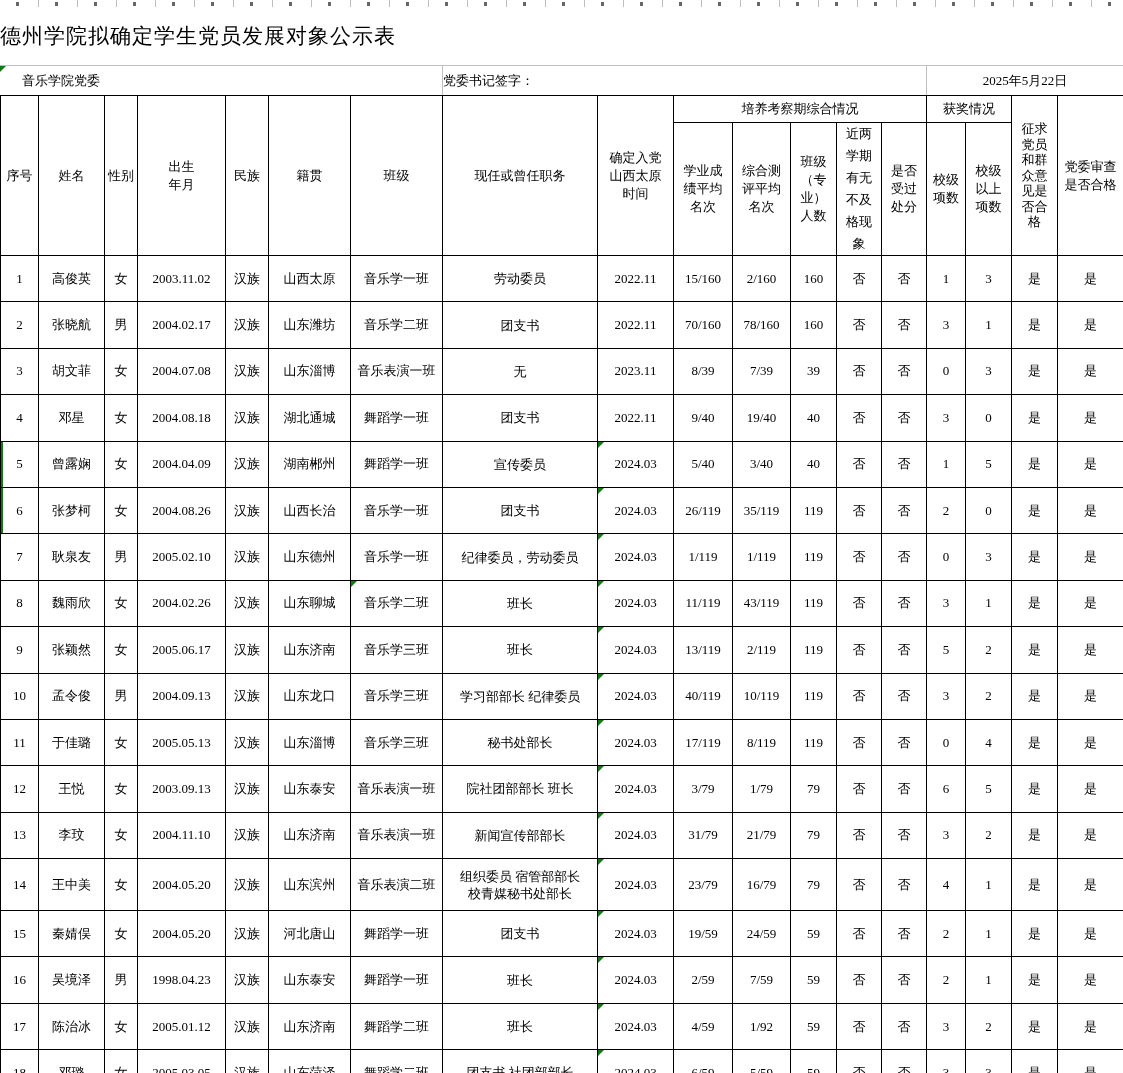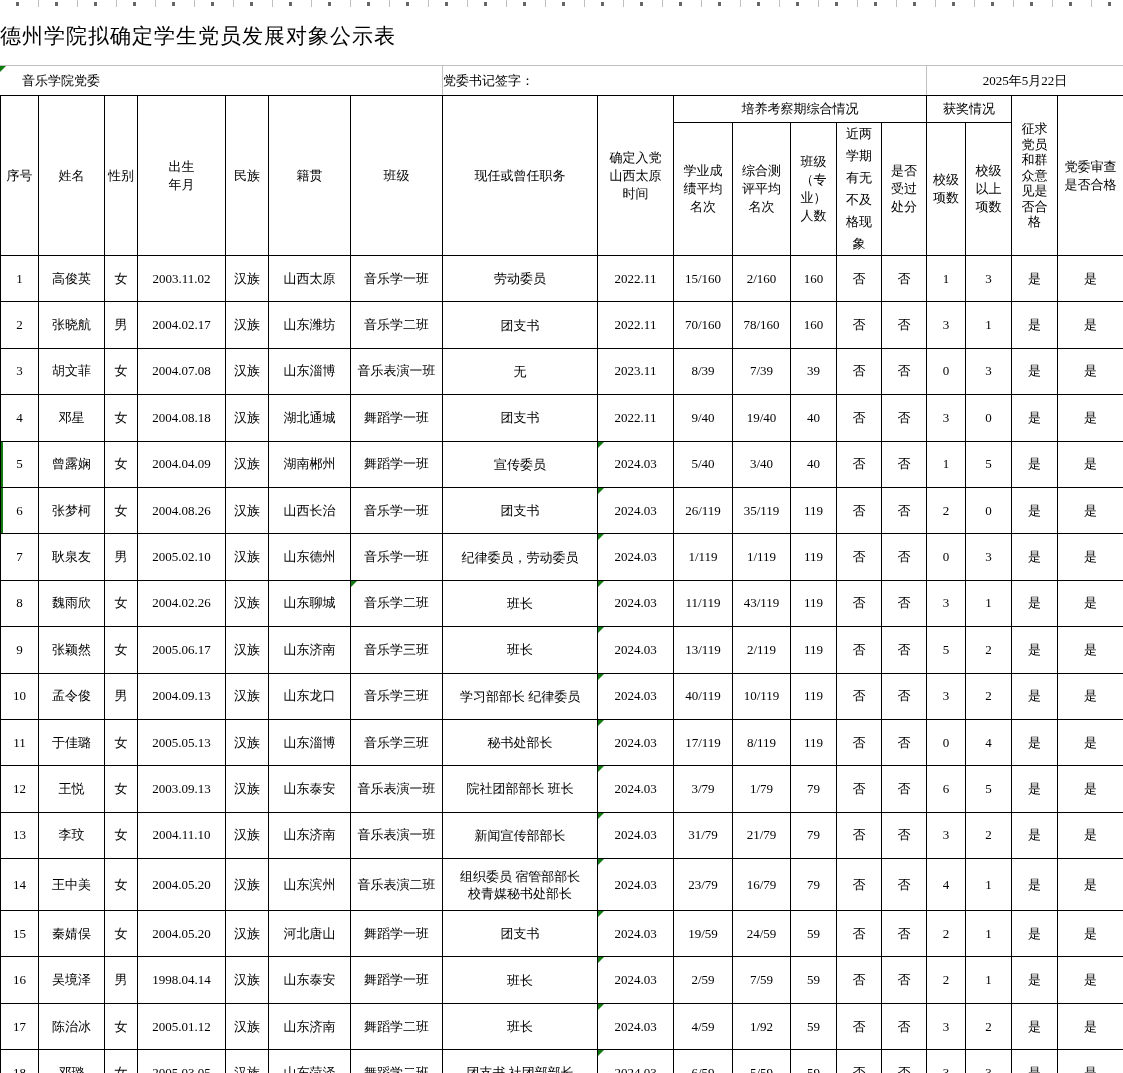--- a/index.html
+++ b/index.html
@@ -437,21 +437,21 @@
         <td>否</td>
         <td>2</td>
         <td>1</td>
         <td>是</td>
         <td>是</td>
       </tr>
       <tr>
         <td>16</td>
         <td>吴境泽</td>
         <td>男</td>
-        <td>1998.04.14</td>
+        <td>1998.04.23</td>
         <td>汉族</td>
         <td>山东泰安</td>
         <td>舞蹈学一班</td>
         <td class="pos-cell">班长</td>
         <td>2024.03<span class="tri"></span></td>
         <td>2/59</td>
         <td>7/59</td>
         <td>59</td>
         <td>否</td>
         <td>否</td>

